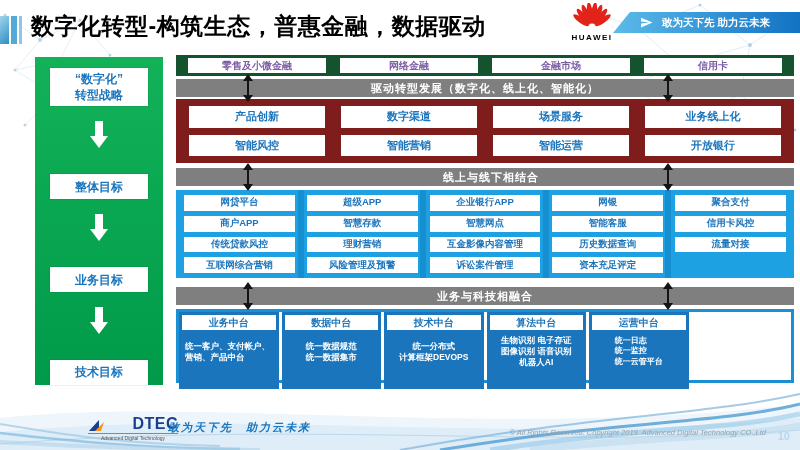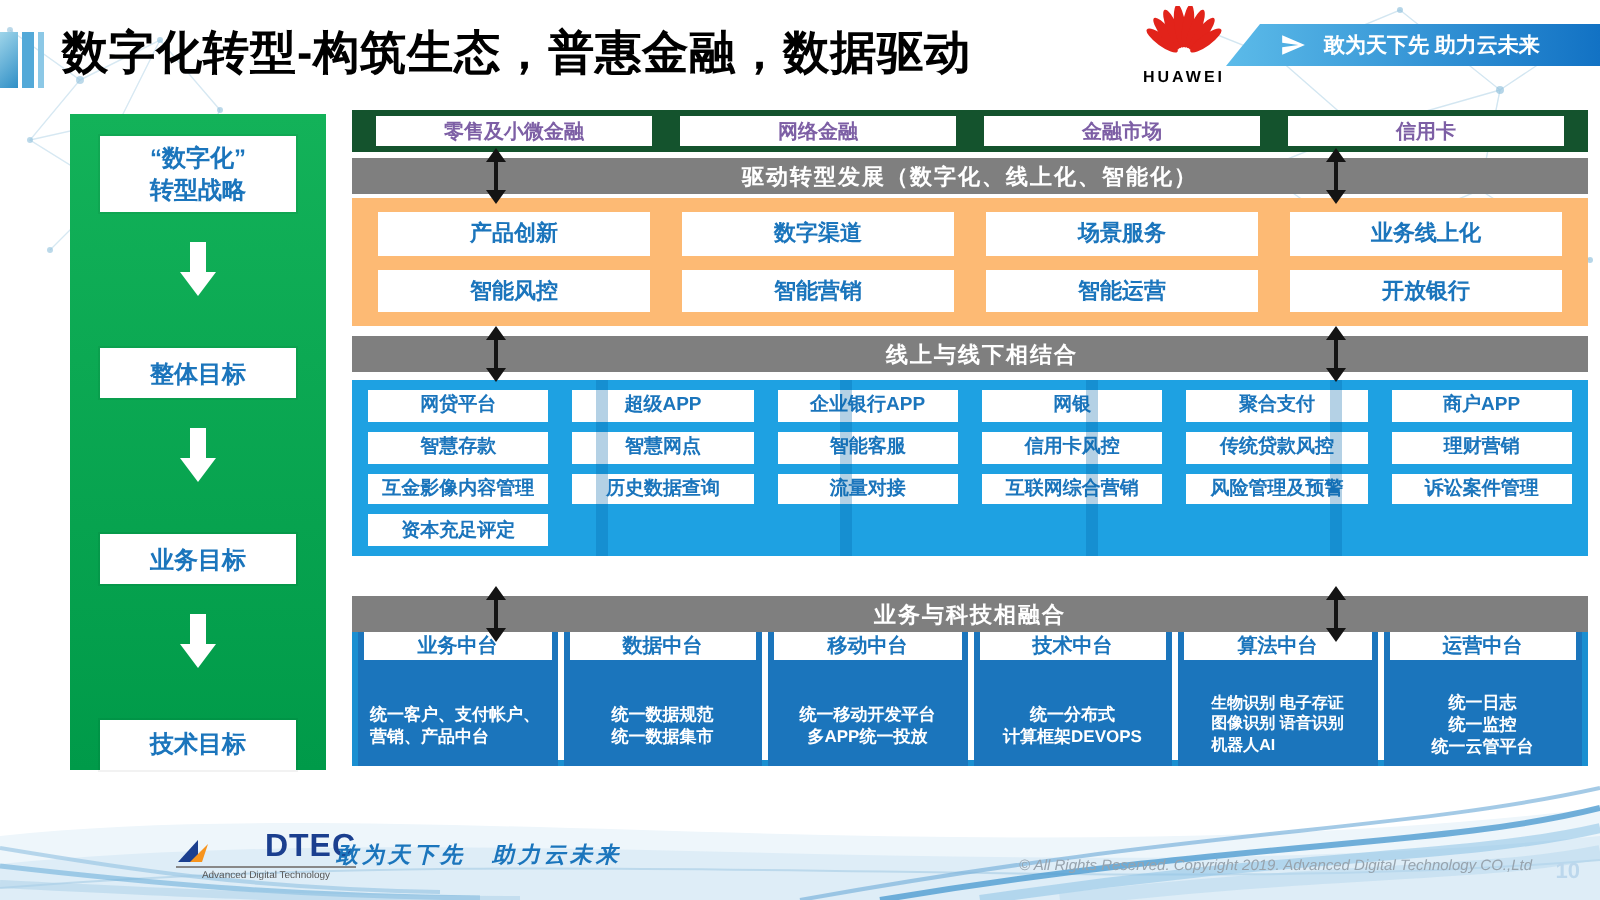--- a/index.html
+++ b/index.html
@@ -50,54 +50,54 @@
   }
   .green-row .btn {
     flex:1; height:15px; background:#fff; color:#7d5fa5; font-weight:bold; font-size:10px;
     display:flex; align-items:center; justify-content:center; white-space:nowrap;
   }
   .gray-bar {
     position:absolute; left:176px; width:618px; height:18px; background:#7f7f7f;
     color:#fff; font-weight:bold; font-size:11px; letter-spacing:1px;
     display:flex; align-items:center; justify-content:center; z-index:3;
   }
-  .bar1 { top:79px; } .bar2 { top:168px;padding-left:12px; } .bar3 { top:298px; }
+  .bar1 { top:79px; } .bar2 { top:168px;padding-left:12px; } .bar3 { top:287px; }
   .ud { position:absolute; top:-5px; width:12px; height:28px;
         background:linear-gradient(#141414,#141414) 5px 6px / 2px 16px no-repeat; }
   .ud::before { content:""; position:absolute; top:0; left:1px; border:5px solid transparent; border-top:0; border-bottom:7px solid #141414; }
   .ud::after  { content:""; position:absolute; bottom:0; left:1px; border:5px solid transparent; border-bottom:0; border-top:7px solid #141414; }
   .ud.p1 { left:66px; } .ud.p2 { left:486px; }
 
   .yellow-panel {
-    position:absolute; left:176px; top:99px; width:618px; height:64px; background:#fdba74;
+    position:absolute; left:176px; top:99px; width:618px; height:64px; background:#7f1d1d;
     display:grid; grid-template-columns:repeat(4,1fr); grid-template-rows:repeat(2,1fr);
     gap:7px 16px; padding:7px 13px;
   }
   .yellow-panel .btn, .blue-panel .btn {
     background:#fff; color:#1b75bc; font-weight:bold;
     display:flex; align-items:center; justify-content:center; white-space:nowrap;
   }
   .yellow-panel .btn { font-size:11px; }
 
   .blue-panel {
     position:absolute; left:176px; top:190px; width:618px; height:88px; background:#1ea1e2;
-    display:grid; grid-template-columns:repeat(6,1fr); grid-template-rows:repeat(4,1fr);
+    display:grid; grid-template-columns:repeat(5,1fr); grid-template-rows:repeat(4,1fr);
     gap:5px 12px; padding:5px 8px;
   }
   .blue-panel .btn { font-size:9.5px; }
   .col-div { position:absolute; top:0; bottom:0; width:6px; background:rgba(8,104,170,.30); }
   .col-div.d1 { left:calc(20% - 2px); } .col-div.d2 { left:calc(40% - 3px); }
   .col-div.d3 { left:calc(60% - 4px); } .col-div.d4 { left:calc(80% - 5px); }
 
   .platform-panel {
     position:absolute; left:176px; top:309px; width:618px; height:74px;
     background:#fff; border:3px solid #1a8fd1;
     display:grid; grid-template-columns:repeat(6,1fr); gap:3px;
   }
-  .platform-col { background:#1b75bc; display:flex; flex-direction:column; padding:3px 3px 3px; gap:15px;justify-content:flex-end; }
+  .platform-col { background:#1b75bc; display:flex; flex-direction:column; padding:3px 3px 20px; gap:4px;justify-content:flex-end; }
   .platform-head { background:#fff; color:#1b75bc; font-weight:bold; font-size:10px; height:15px; flex:0 0 15px;
     display:flex; align-items:center; justify-content:center; white-space:nowrap; }
   .platform-desc { flex:1; color:#fff; font-size:8.5px; font-weight:bold; line-height:1.3;
     display:flex; align-items:center; justify-content:center; text-align:center; white-space:pre-line; padding:1px; }
   .platform-col:nth-child(1) .platform-desc { text-align:left; padding:1px 3px; }
   .platform-col:nth-child(5) .platform-desc { font-size:8px; text-align:left; padding:1px 3px; }
 
   
   .adtec { position:absolute; left:88px; bottom:9px; width:90px; text-align:center; }
   .adtec-row { display:flex; align-items:flex-end; justify-content:space-between; gap:1px; }
@@ -261,25 +261,20 @@
     <div class="platform-col">
       <div class="platform-head">业务中台</div>
       <div class="platform-desc">统一客户、支付帐户、营销、产品中台</div>
     </div>
     <div class="platform-col">
       <div class="platform-head">数据中台</div>
       <div class="platform-desc">统一数据规范
 统一数据集市</div>
     </div>
     <div class="platform-col">
-      <div class="platform-head">移动中台</div>
-      <div class="platform-desc">统一移动开发平台
-多APP统一投放</div>
-    </div>
-    <div class="platform-col">
       <div class="platform-head">技术中台</div>
       <div class="platform-desc">统一分布式
 计算框架DEVOPS</div>
     </div>
     <div class="platform-col">
       <div class="platform-head">算法中台</div>
       <div class="platform-desc">生物识别 电子存证
 图像识别 语音识别
 机器人AI</div>
     </div>

